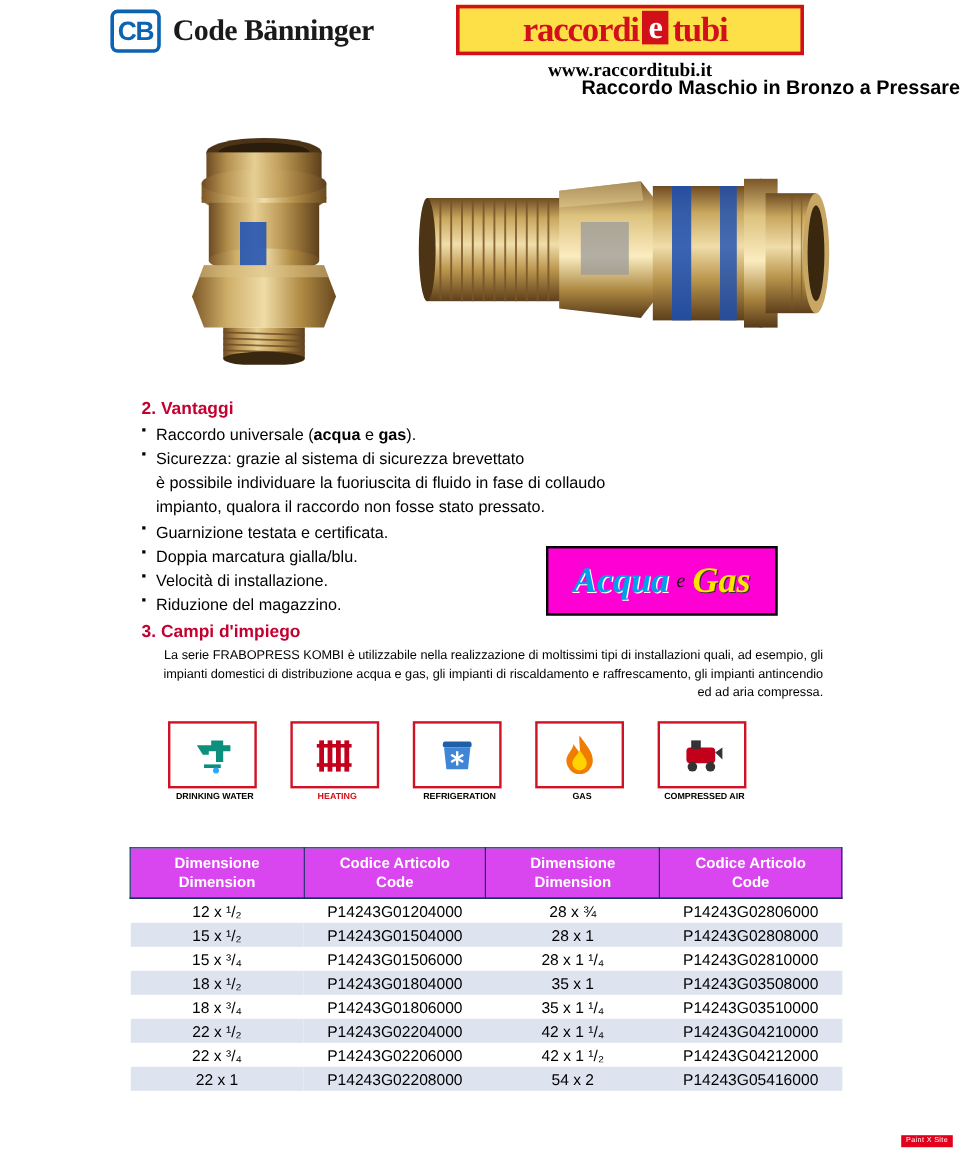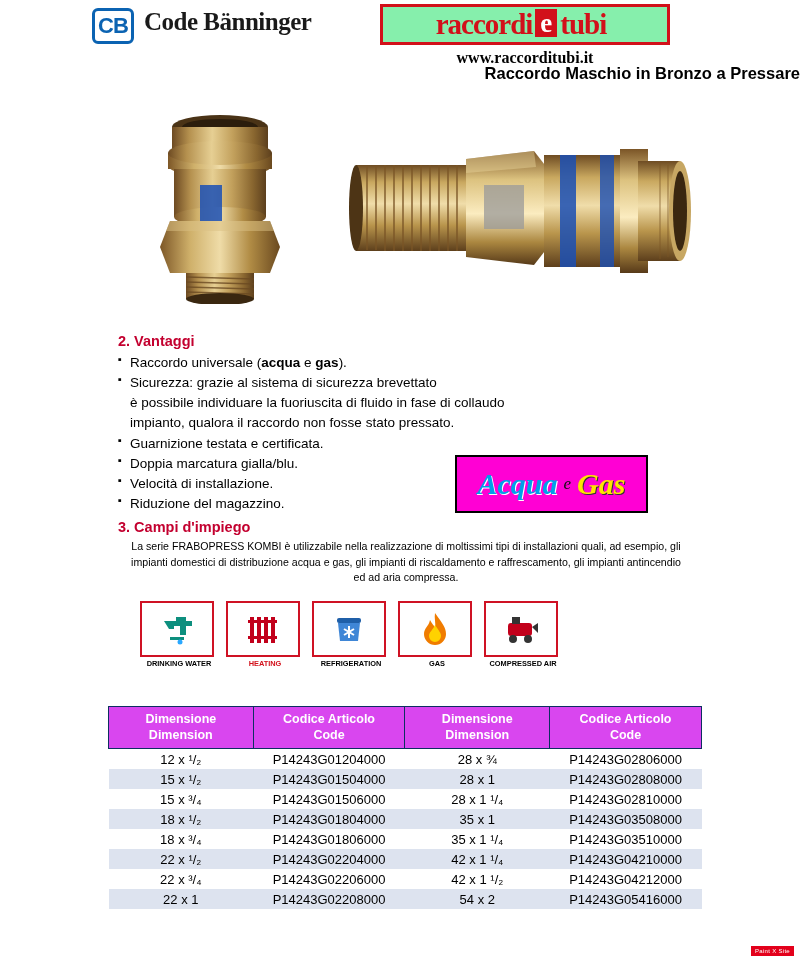--- a/index.html
+++ b/index.html
@@ -19,20 +19,21 @@
   
   .header {
     position: relative;
     height: 62px;
   }
   .logo-cb {
     position: absolute;
     left: 92px;
     top: 8px;
     display: flex;
+    align-items: center;
     gap: 10px;
   }
   .cb-mark {
     width: 42px;
     height: 36px;
     border: 3px solid #0b63b2;
     border-radius: 6px;
     color: #0b63b2;
     font-weight: bold;
     font-size: 22px;
@@ -50,21 +51,21 @@
     color: #1a1a1a;
   }
 
   .logo-rt {
     position: absolute;
     left: 380px;
     top: 4px;
     width: 290px;
   }
   .rt-box {
-    background: #86efac;
+    background: #fde047;
     border: 3px solid #d2101a;
     padding: 2px 14px 3px 6px;
     text-align: center;
     box-sizing: border-box;
   }
   .rt-box .rt-word {
     font-family: "Liberation Serif", serif;
     font-weight: bold;
     font-size: 29px;
     letter-spacing: -1px;
@@ -186,27 +187,27 @@
     font-size: 30px;
     color: #ffe400;
     text-shadow: 1px 1px 0 #333;
   }
 
   .para {
     margin: 2px 0 16px 126px;
     width: 560px;
     font-size: 10.6px;
     line-height: 1.45;
-    text-align: center;
+    text-align: right;
   }
 
   
   .apps {
     display: flex;
-    gap: 8px;
+    gap: 24px;
     margin: 10px 0 0 140px;
   }
   .app {
     width: 78px;
     text-align: center;
   }
   .app-box {
     width: 74px;
     height: 56px;
     border: 2px solid #cf1224;

